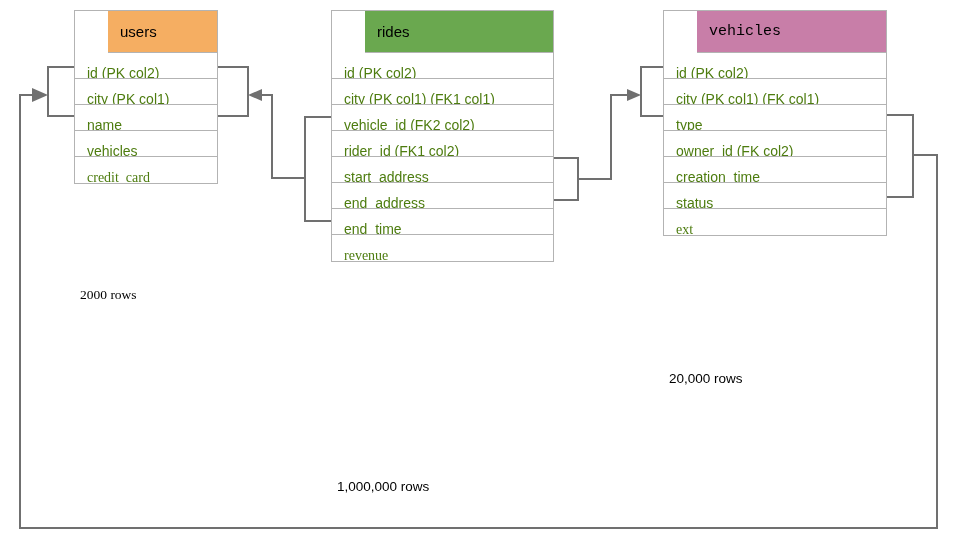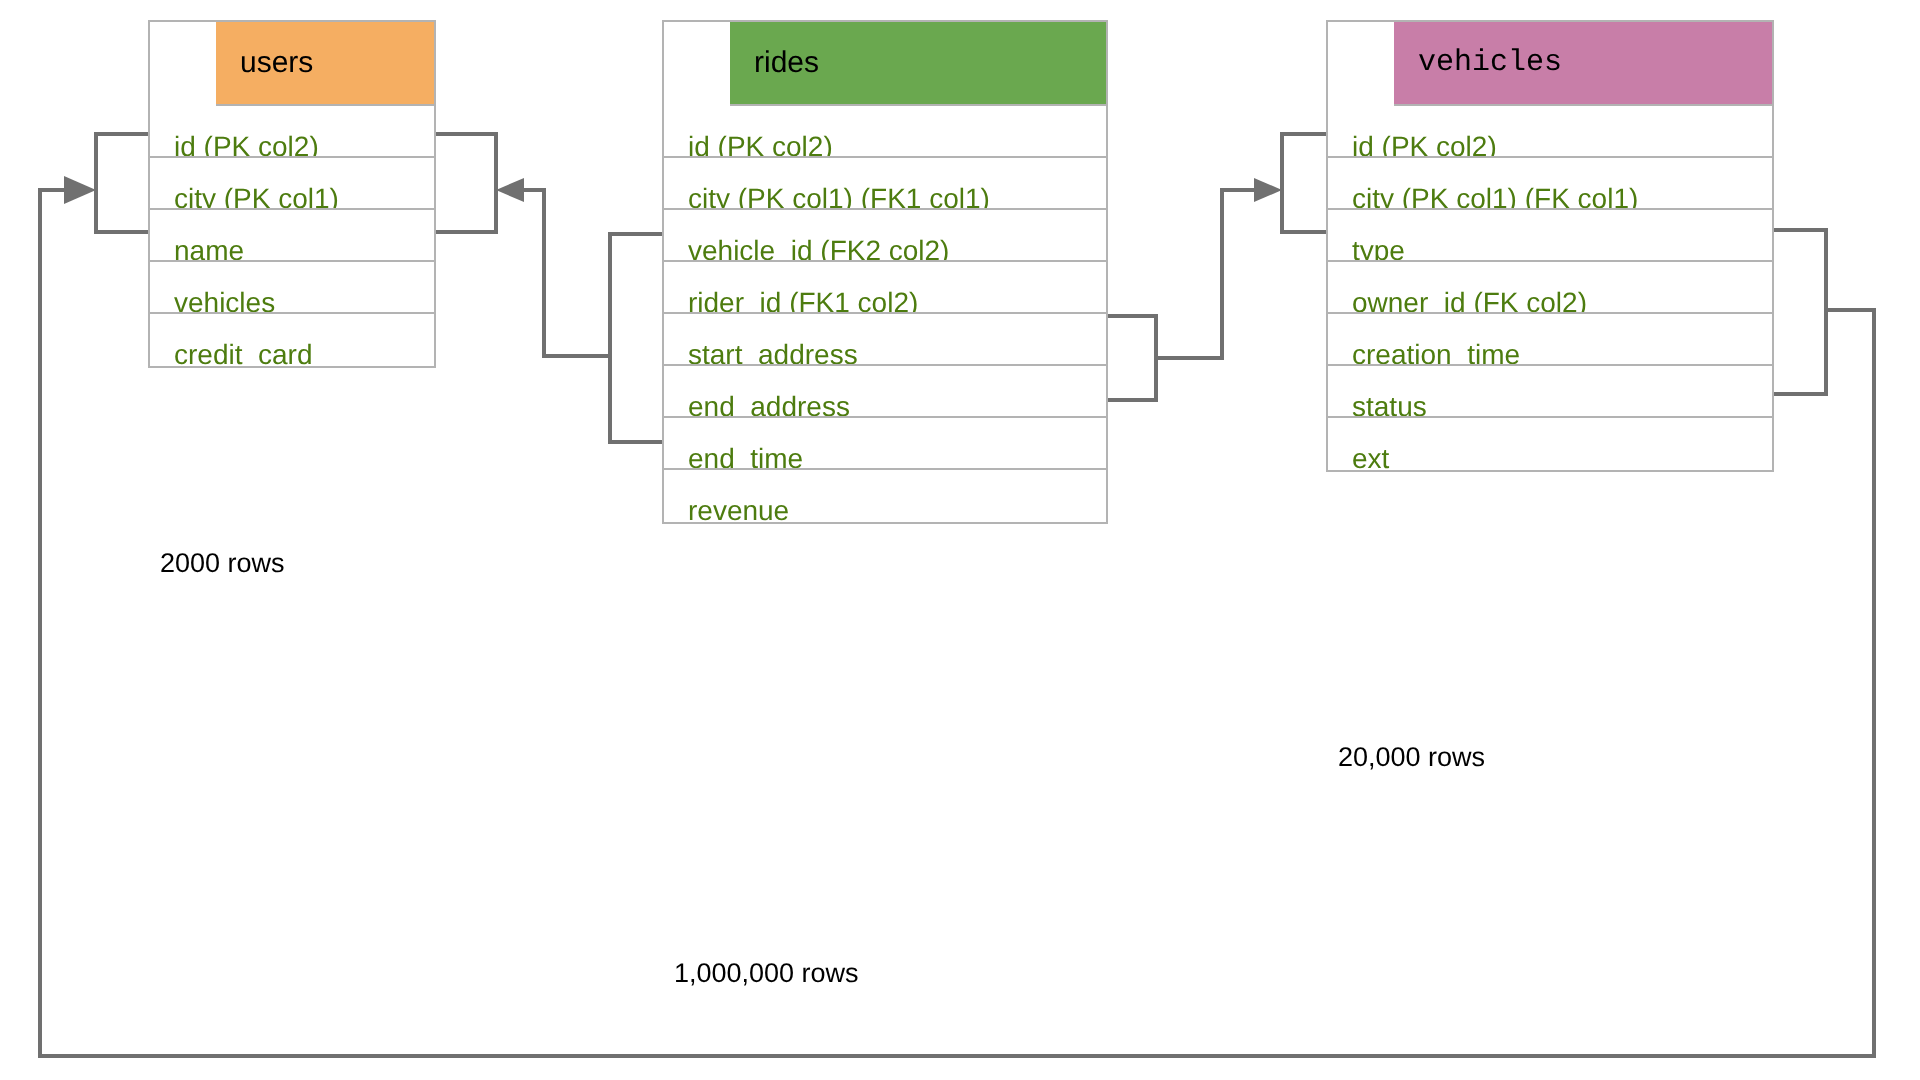--- a/index.html
+++ b/index.html
@@ -37,21 +37,21 @@
     box-sizing: border-box;
     height: 26px;
     line-height: 41.4px;
     padding: 0 0 0 12px;
     font-size: 14px;
     color: #4d7c0f;
     border-bottom: 1px solid #b3b3b3;
     white-space: nowrap;
     overflow: hidden;
   }
-  .tbl-row.last { border-bottom: none; }
+  .tbl-row.last { border-bottom: none; font-family: Liberation Serif, serif; }
   .row-count {
     position: absolute;
     font-size: 13.5px;
     color: #000000;
     white-space: nowrap;
   }
   svg.wires {
     position: absolute;
     left: 0;
     top: 0;
@@ -74,21 +74,21 @@
 <div id="canvas">
 
   <div class="table-box" id="tbl-users" style="left:74px; top:10px; width:144px;">
     <div class="tbl-header" id="users-header" style="background: rgb(245, 174, 98);">users</div>
     <div class="tbl-row">id (PK col2)</div>
     <div class="tbl-row">city (PK col1)</div>
     <div class="tbl-row">name</div>
     <div class="tbl-row">vehicles</div>
     <div class="tbl-row last">credit_card</div>
   </div>
-  <div class="row-count" style="left:80px; top:274px;">2000 rows</div>
+  <div class="row-count" style="left:80px; top:287px;font-family:Liberation Serif, serif;">2000 rows</div>
 
   <div class="table-box" id="tbl-rides" style="left:331px; top:10px; width:223px;">
     <div class="tbl-header" id="rides-header" style="background: rgb(106, 168, 79);">rides</div>
     <div class="tbl-row">id (PK col2)</div>
     <div class="tbl-row">city (PK col1) (FK1 col1)</div>
     <div class="tbl-row">vehicle_id (FK2 col2)</div>
     <div class="tbl-row">rider_id (FK1 col2)</div>
     <div class="tbl-row">start_address</div>
     <div class="tbl-row">end_address</div>
     <div class="tbl-row">end_time</div>

